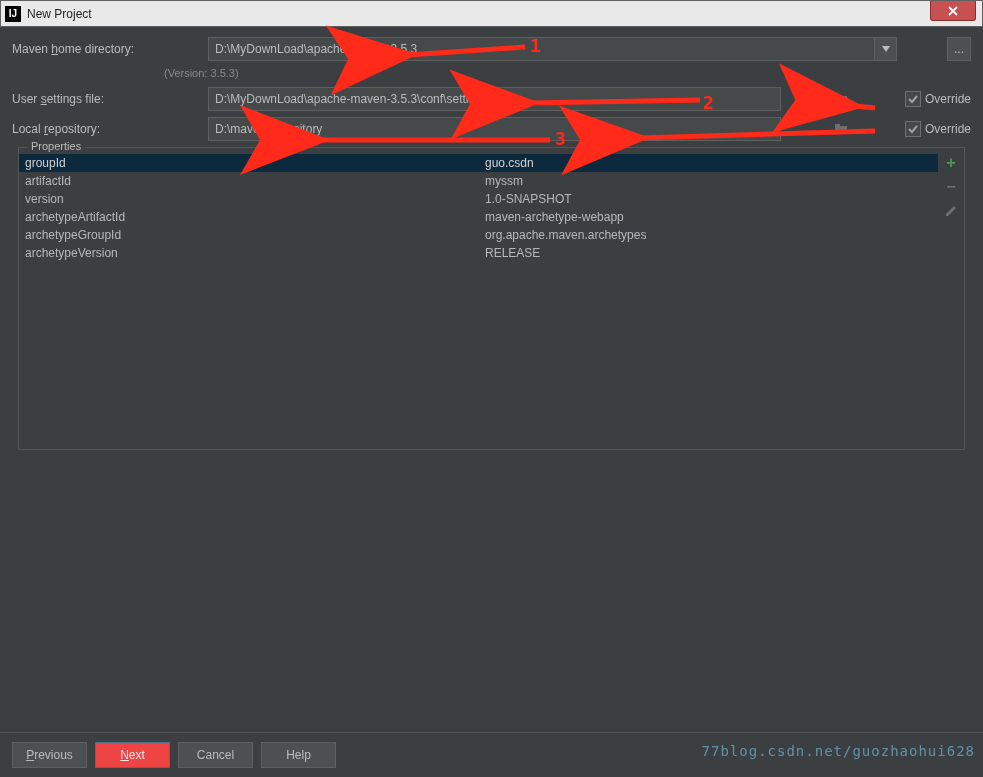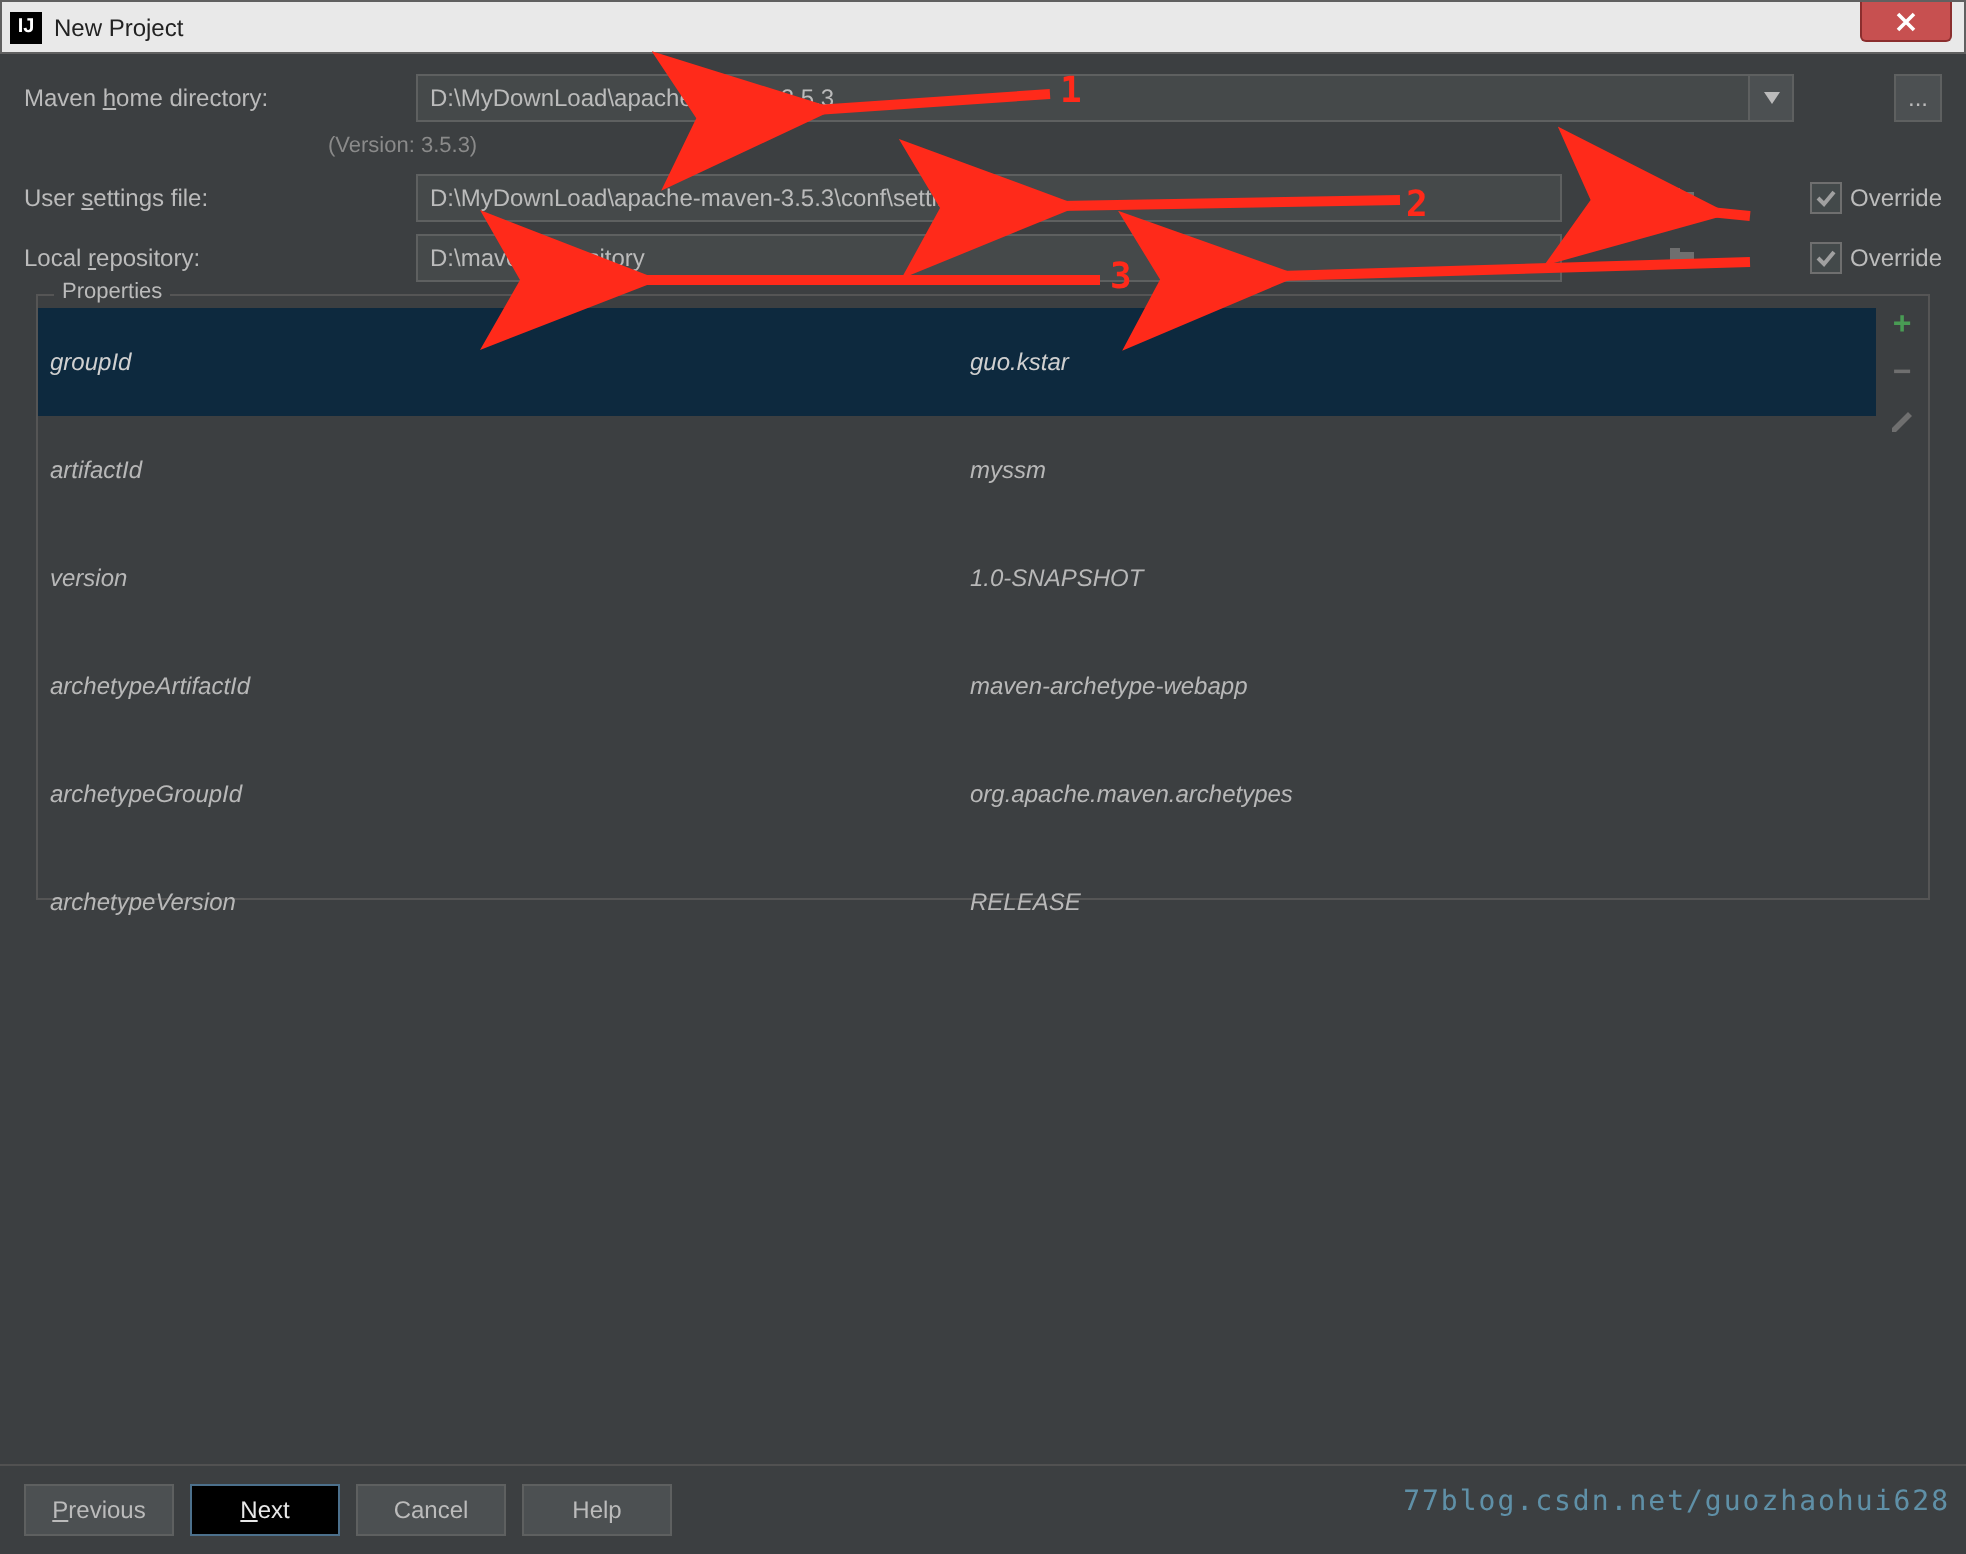--- a/index.html
+++ b/index.html
@@ -58,21 +58,21 @@
   .fieldset {
     border: 1px solid #555; margin: 4px 6px 0 6px; position: relative;
     height: 303px; display: flex;
   }
   .fieldset-legend {
     position: absolute; top: -8px; left: 8px; background: #3c3f41;
     padding: 0 4px; color: #bbb; font-size: 11px;
   }
   .props-table { flex: 1; padding-top: 6px; }
   .prop-row {
-    display: flex; padding: 20px 6px; color: #b8b8b8; cursor: default; font-style: italic;
+    display: flex; padding: 2px 6px; color: #b8b8b8; cursor: default;
   }
   .prop-row.selected { background: #0d293e; color: #d0d0d0; }
   .prop-key { width: 460px; }
   .prop-val { flex: 1; }
 
   .fieldset-side {
     width: 26px; display: flex; flex-direction: column; align-items: center;
     padding-top: 6px; gap: 6px;
   }
   .fieldset-side .side-btn {
@@ -86,21 +86,21 @@
   .footer {
     position: absolute; bottom: 0; left: 0; right: 0; height: 45px;
     border-top: 1px solid #515151; display: flex; 
     align-items: center; gap: 8px; padding: 0 12px;
   }
   .btn {
     min-width: 75px; height: 26px; background: #4c5052; border: 1px solid #5e6060;
     color: #bbbbbb; font-size: 12px; cursor: pointer; padding: 0 10px;
   }
   .btn .u { text-decoration: underline; }
-  .btn.primary { background: #000000; border-color: #4c708c; color: #e8e8e8; }
+  .btn.primary { background: #ef4444; border-color: #4c708c; color: #e8e8e8; }
 
   .watermark {
     position: absolute; bottom: 18px; right: 8px; color: #7dd3fc;
     font-family: monospace; font-size: 14px; letter-spacing: 1px;
     opacity: 0.55; pointer-events: none;
   }
 
   
   .anno { position: absolute; pointer-events: none; }
   .anno-num {
@@ -180,21 +180,21 @@
       </span>
       <span>Override</span>
     </label>
   </div>
 
   <div class="fieldset">
     <div class="fieldset-legend">Properties</div>
     <div class="props-table" id="props-table">
         <div class="prop-row selected">
           <div class="prop-key">groupId</div>
-          <div class="prop-val">guo.kstar</div>
+          <div class="prop-val">guo.csdn</div>
         </div>
         <div class="prop-row">
           <div class="prop-key">artifactId</div>
           <div class="prop-val">myssm</div>
         </div>
         <div class="prop-row">
           <div class="prop-key">version</div>
           <div class="prop-val">1.0-SNAPSHOT</div>
         </div>
         <div class="prop-row">

